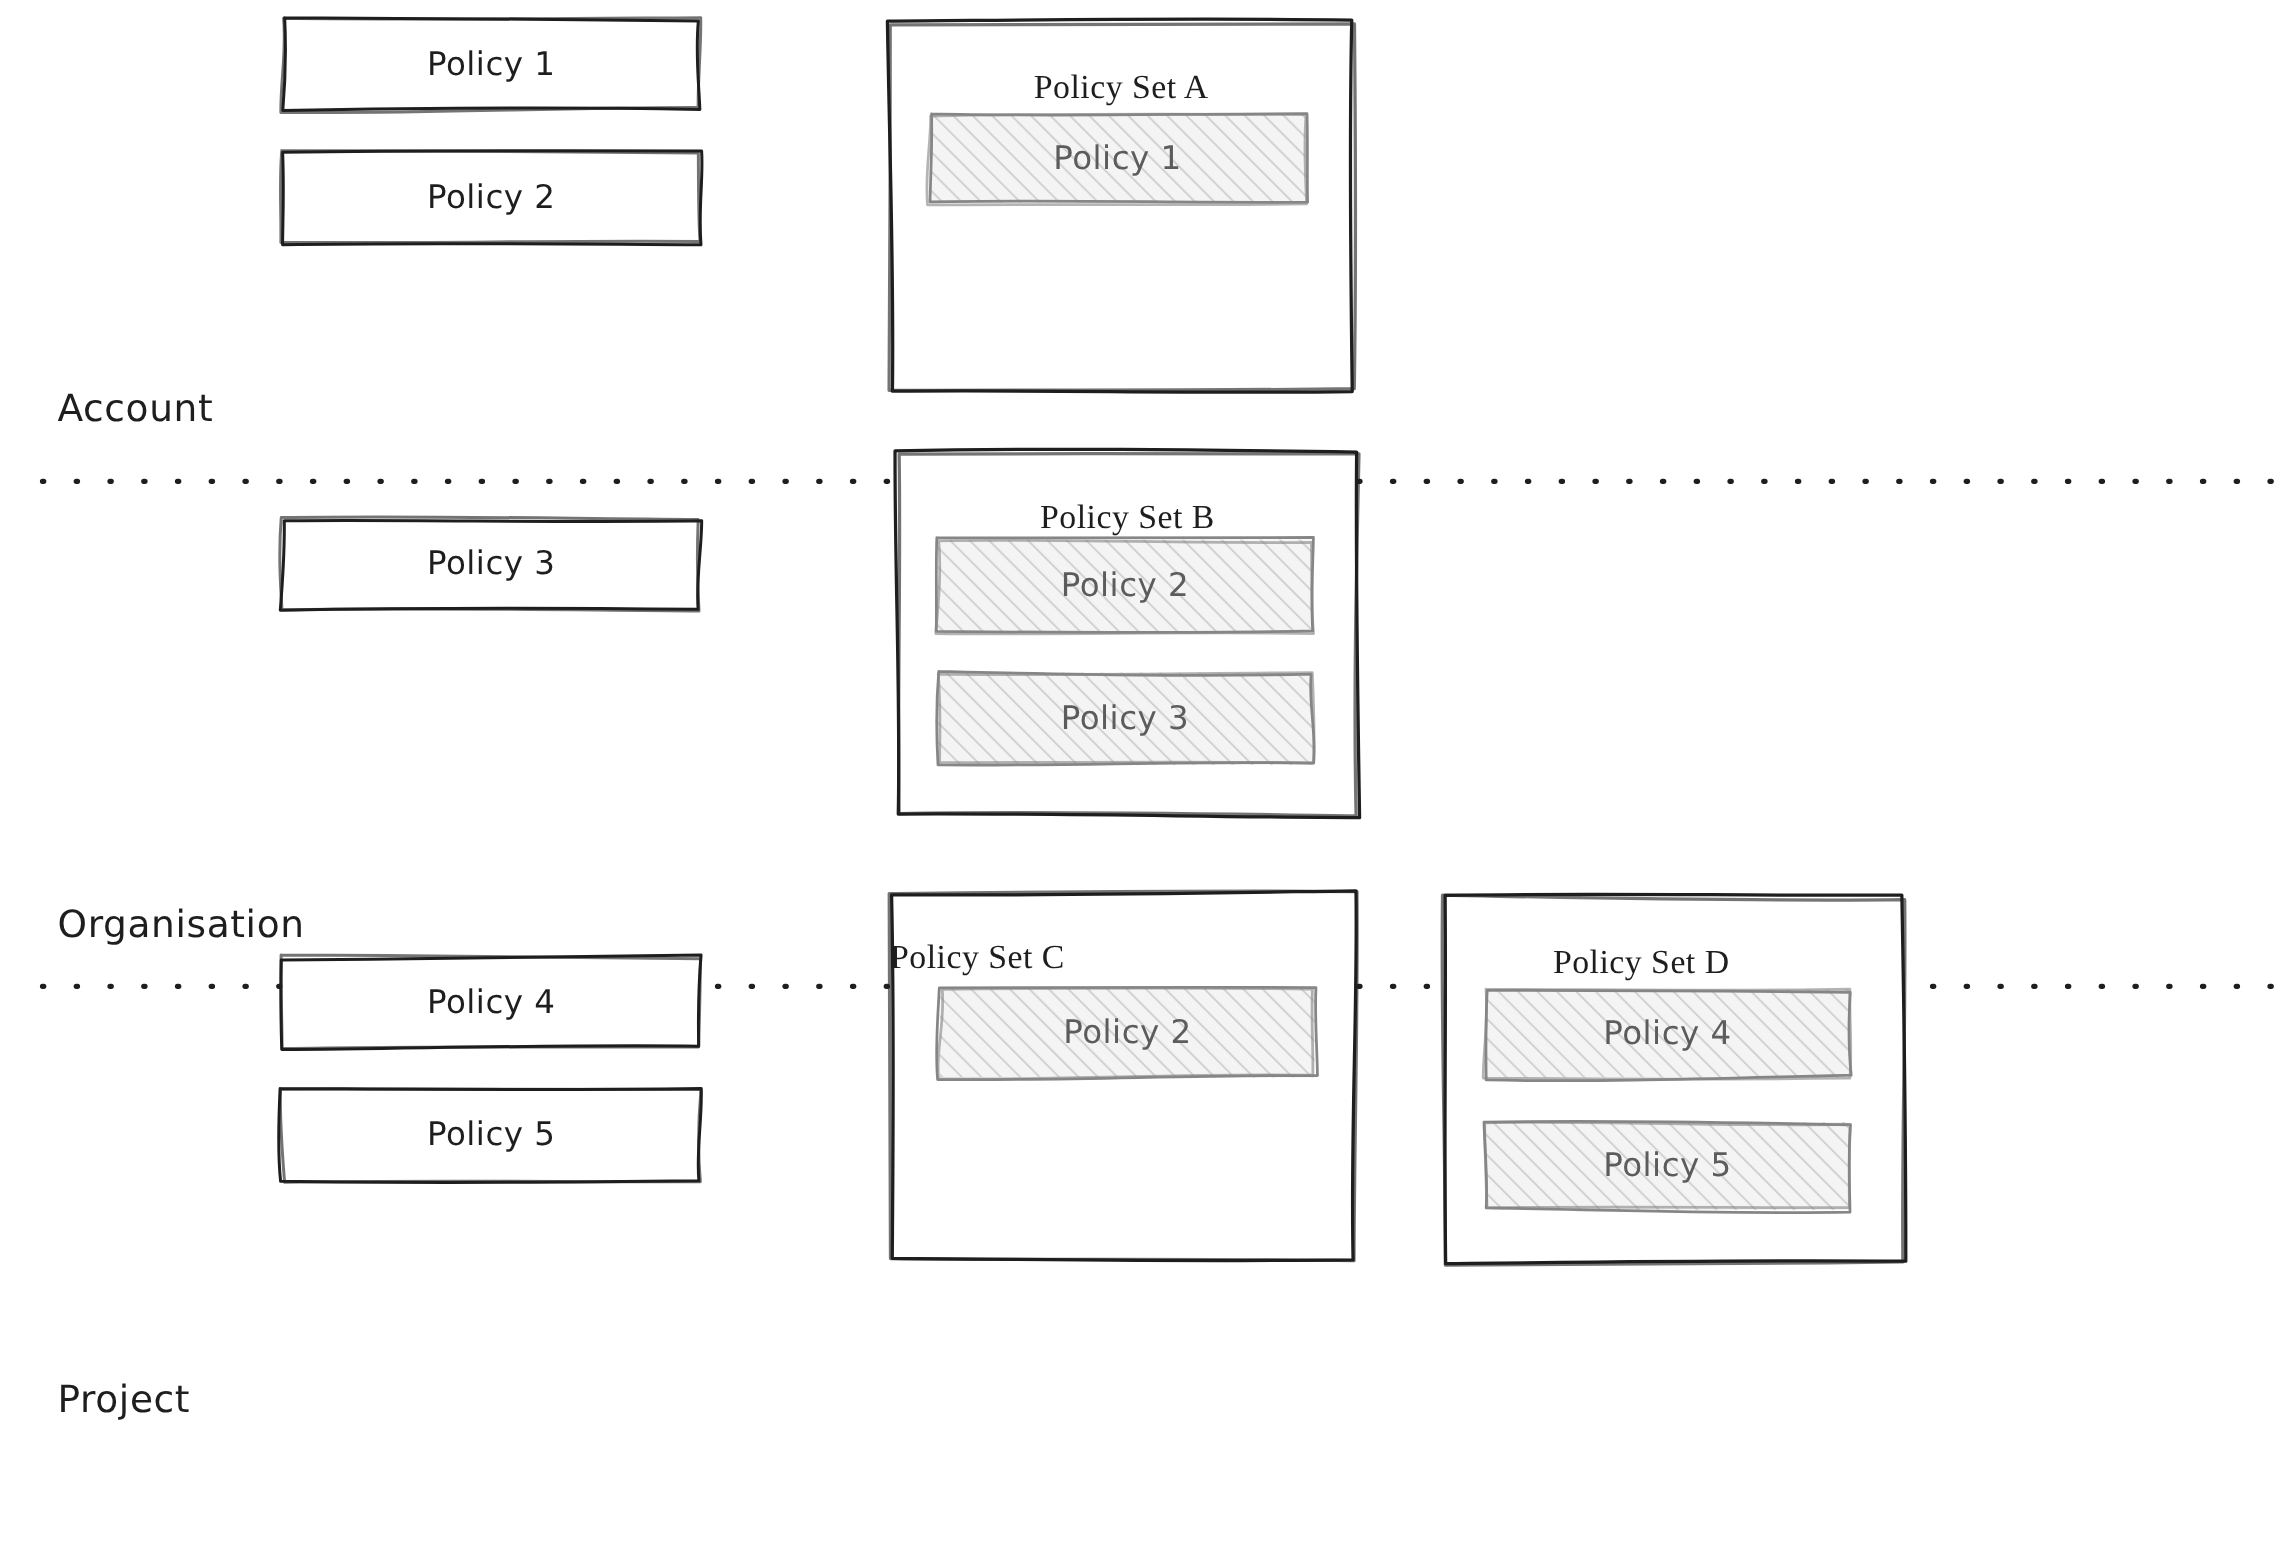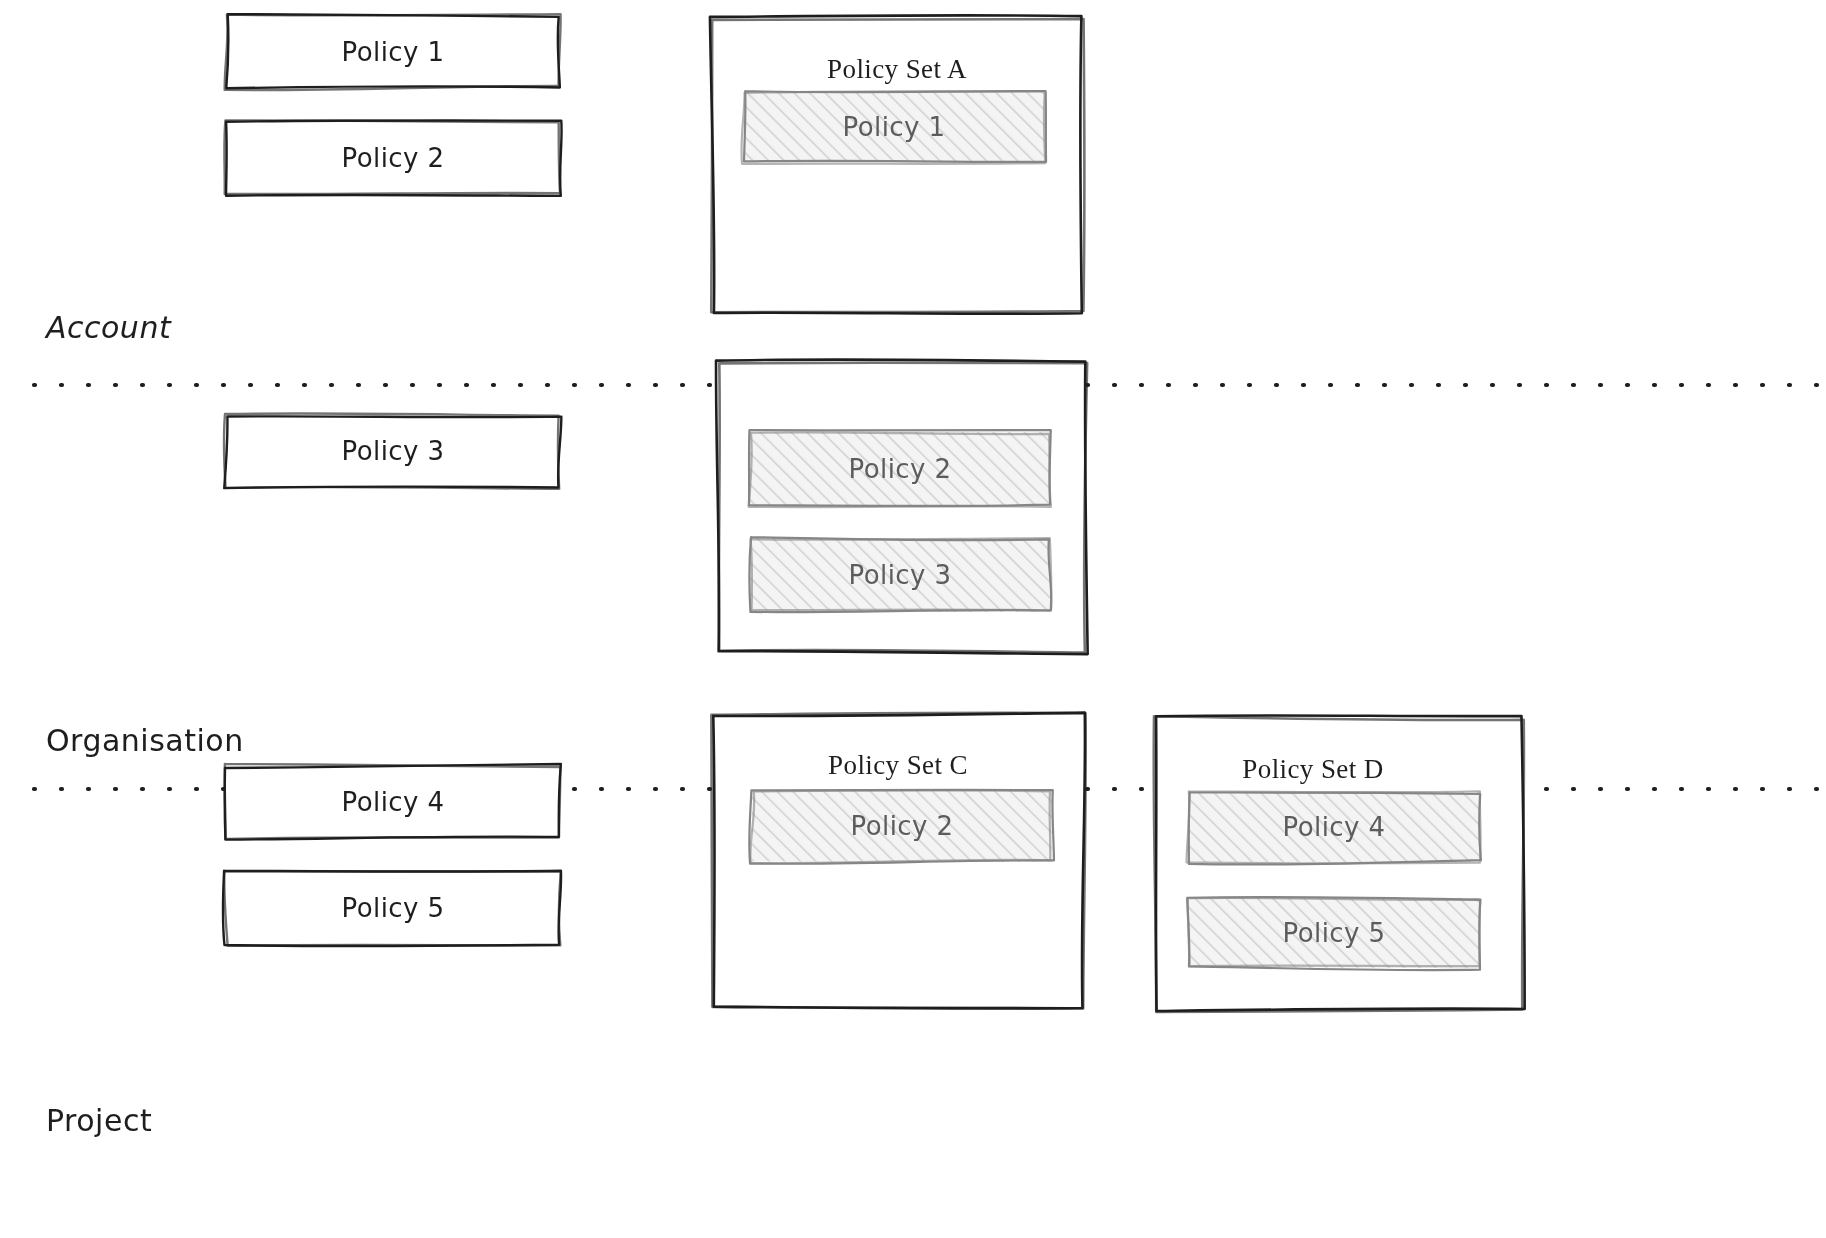--- a/index.html
+++ b/index.html
@@ -107,30 +107,31 @@
       </g>
       <g>
         <path d="M 1188 898 L 1480 897.6346237662409 L 1479.5601103308425 968 L 1188 967.678868532497 Z" fill="url(#hatch)" stroke="none"></path>
         <path d="M 1187.1857922798422 897.7484894045855 C 1281.101564048194 896.0135974180482, 1379.0134268848008 897.7260240812907, 1480.3311576139326 899.8232912320286 C 1478.4985970272676 925.5950085207796, 1479.644318129562 944.7511473920434, 1480.002427793528 969.6896900433068 C 1383.4980705904206 971.4320427216273, 1288.9883170207256 968.0537073395, 1188.9663630738232 966.3933035137567 C 1190.2439620287828 941.6735682734632, 1187.796274067972 920.2546903388363, 1187.1857922798422 897.7484894045855" fill="none" stroke="#868686" stroke-width="2.2" stroke-linecap="round" stroke-linejoin="round" opacity="1"></path>
         <path d="M 1187.8211799868948 898.2399779569079 C 1284.4256231069778 896.5438485398162, 1381.5220725873776 901.2976064003062, 1480.3093179952396 899.4617669360534 C 1479.108229662668 922.8112209590205, 1479.2223793285536 943.9566044114795, 1479.5416408784881 966.0833010912795 C 1381.4461574114982 966.1483158362323, 1287.9948147848504 965.0087275512091, 1189.657907064519 966.1587168694747 C 1188.7223800266265 940.5883093837593, 1187.7243310709598 919.4844300759883, 1187.8211799868948 898.2399779569079" fill="none" stroke="#868686" stroke-width="2.2" stroke-linecap="round" stroke-linejoin="round" opacity="0.62"></path>
       </g>
     </g>
 </svg>
 
 <div class="layer-text" id="textlayer">
-    <div class="tier-label" style="left:46px;top:327px;transform:translateY(-50%);font-style:italic;">Account</div>
+    <div class="tier-label" style="left:46px;top:327px;transform:translateY(-50%);">Account</div>
     <div class="tier-label" style="left:46px;top:740px;transform:translateY(-50%);">Organisation</div>
     <div class="tier-label" style="left:46px;top:1120px;transform:translateY(-50%);">Project</div>
     <div class="chip-label" style="position:absolute;left:226px;top:52px;width:334px;transform:translateY(-50%);text-align:center;">Policy 1</div>
     <div class="chip-label" style="position:absolute;left:226px;top:158px;width:334px;transform:translateY(-50%);text-align:center;">Policy 2</div>
     <div class="chip-label" style="position:absolute;left:226px;top:451px;width:334px;transform:translateY(-50%);text-align:center;">Policy 3</div>
     <div class="chip-label" style="position:absolute;left:226px;top:802px;width:334px;transform:translateY(-50%);text-align:center;">Policy 4</div>
     <div class="chip-label" style="position:absolute;left:226px;top:908px;width:334px;transform:translateY(-50%);text-align:center;">Policy 5</div>
     <div class="set-title" style="position:absolute;left:712px;top:54px;width:370px;text-align:center;">Policy Set A</div>
     <div class="hatch-label" style="position:absolute;left:744px;top:127px;width:300px;transform:translateY(-50%);text-align:center;">Policy 1</div>
+    <div class="set-title" style="position:absolute;left:718px;top:398px;width:368px;text-align:center;">Policy Set B</div>
     <div class="hatch-label" style="position:absolute;left:750px;top:469px;width:300px;transform:translateY(-50%);text-align:center;">Policy 2</div>
     <div class="hatch-label" style="position:absolute;left:750px;top:575px;width:300px;transform:translateY(-50%);text-align:center;">Policy 3</div>
-    <div class="set-title" style="position:absolute;left:712px;top:750px;width:372px;text-align:center;">Policy Set C</div>
+    <div class="set-title" style="position:absolute;left:712px;top:750px;width:372px;">Policy Set C</div>
     <div class="hatch-label" style="position:absolute;left:752px;top:826px;width:300px;transform:translateY(-50%);text-align:center;">Policy 2</div>
     <div class="set-title" style="position:absolute;left:1155px;top:754px;width:316px;text-align:center;">Policy Set D</div>
     <div class="hatch-label" style="position:absolute;left:1188px;top:827px;width:292px;transform:translateY(-50%);text-align:center;">Policy 4</div>
     <div class="hatch-label" style="position:absolute;left:1188px;top:933px;width:292px;transform:translateY(-50%);text-align:center;">Policy 5</div>
   </div>
 
 </body></html>

